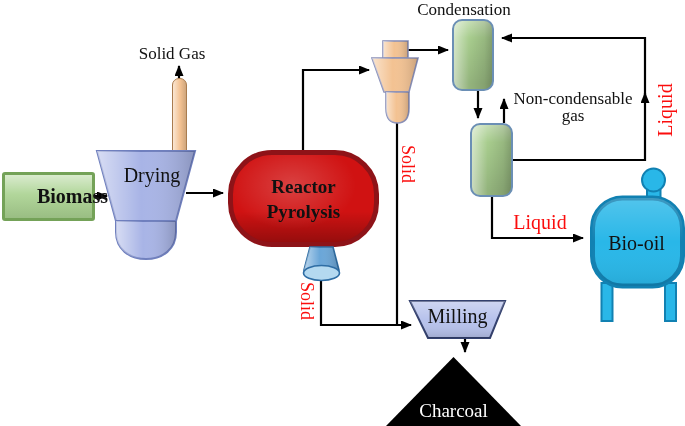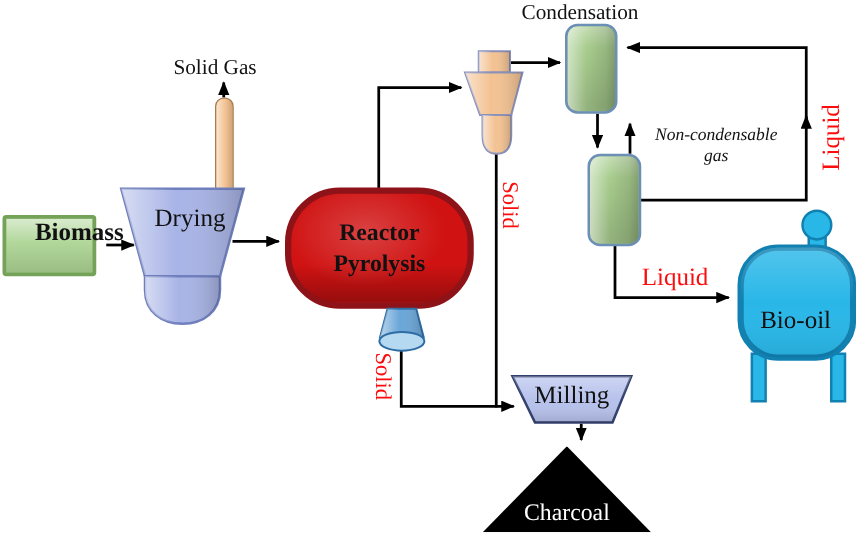--- a/index.html
+++ b/index.html
@@ -8,25 +8,25 @@
     font-family:"Liberation Serif","DejaVu Serif",serif;color:#111;
   }
   .abs{position:absolute;}
   svg{display:block;overflow:visible;}
   
   #connectors{position:absolute;left:0;top:0;z-index:1;}
   .shape{z-index:2;}
   .lbl{z-index:3;text-align:center;line-height:1.05;white-space:nowrap;}
   
   #biomass{
-    left:2px;top:172px;width:75px;height:49px;box-sizing:border-box;
+    left:2px;top:172px;width:93px;height:49px;box-sizing:border-box;
     background-color:var(--biomass-fill);
     background-image:linear-gradient(rgba(255,255,255,.55),rgba(255,255,255,.08) 45%,rgba(0,0,0,.10));
     border:3px solid var(--biomass-border);border-radius:3px;
-    display:flex;justify-content:center;
+    display:flex;align-items:center;justify-content:center;
     font-weight:bold;font-size:20px;padding-left:48px;
   }
   #vent-pipe{
     left:172px;top:78px;width:15px;height:76px;box-sizing:border-box;
     background-color:var(--pipe-fill);
     background-image:linear-gradient(90deg,rgba(255,255,255,.6),rgba(255,255,255,0) 55%,rgba(0,0,0,.15));
     border:1px solid var(--pipe-border);border-radius:7px 7px 2px 2px;z-index:1;
   }
   #reactor{
     left:228px;top:150px;width:151px;height:97px;box-sizing:border-box;
@@ -48,22 +48,22 @@
   #charcoal{
     left:386px;top:357px;width:135px;height:69px;background:var(--charcoal-fill);
     clip-path:polygon(50% 0,100% 100%,0 100%);
   }
   #charcoal .tri-label{position:absolute;bottom:4px;left:0;width:100%;text-align:center;
     color:var(--charcoal-text);font-size:19px;}
   
   #lbl-vent{left:131px;top:45px;width:82px;font-size:17px;}
   #lbl-drying{left:112px;top:165px;width:80px;font-size:20px;}
   #lbl-condensation{left:402px;top:1px;width:124px;font-size:17px;}
-  #lbl-noncond{left:510px;top:100px;width:126px;font-size:14px;line-height:17px;white-space:normal;font-style:italic;}
-  #lbl-bio-oil{left:588px;top:233px;width:97px;font-size:20px;margin-top:13px;}
+  #lbl-noncond{left:510px;top:90px;width:126px;font-size:17px;line-height:17px;white-space:normal;}
+  #lbl-bio-oil{left:588px;top:233px;width:97px;font-size:20px;}
   #lbl-milling{left:410px;top:306px;width:95px;font-size:20px;}
   #lbl-liquid-out{left:500px;top:212px;width:80px;font-size:20px;color:var(--stream-label);}
   .rot-cw{transform:rotate(90deg);}
   .rot-ccw{transform:rotate(-90deg);}
   #lbl-solid-1{left:373px;top:155px;width:70px;height:18px;font-size:18px;color:var(--stream-label);}
   #lbl-solid-2{left:272px;top:292px;width:70px;height:18px;font-size:18px;color:var(--stream-label);}
   #lbl-liquid-recycle{left:624px;top:101px;width:80px;height:18px;font-size:20px;color:var(--stream-label);}
 </style>
 </head>
 <body>

